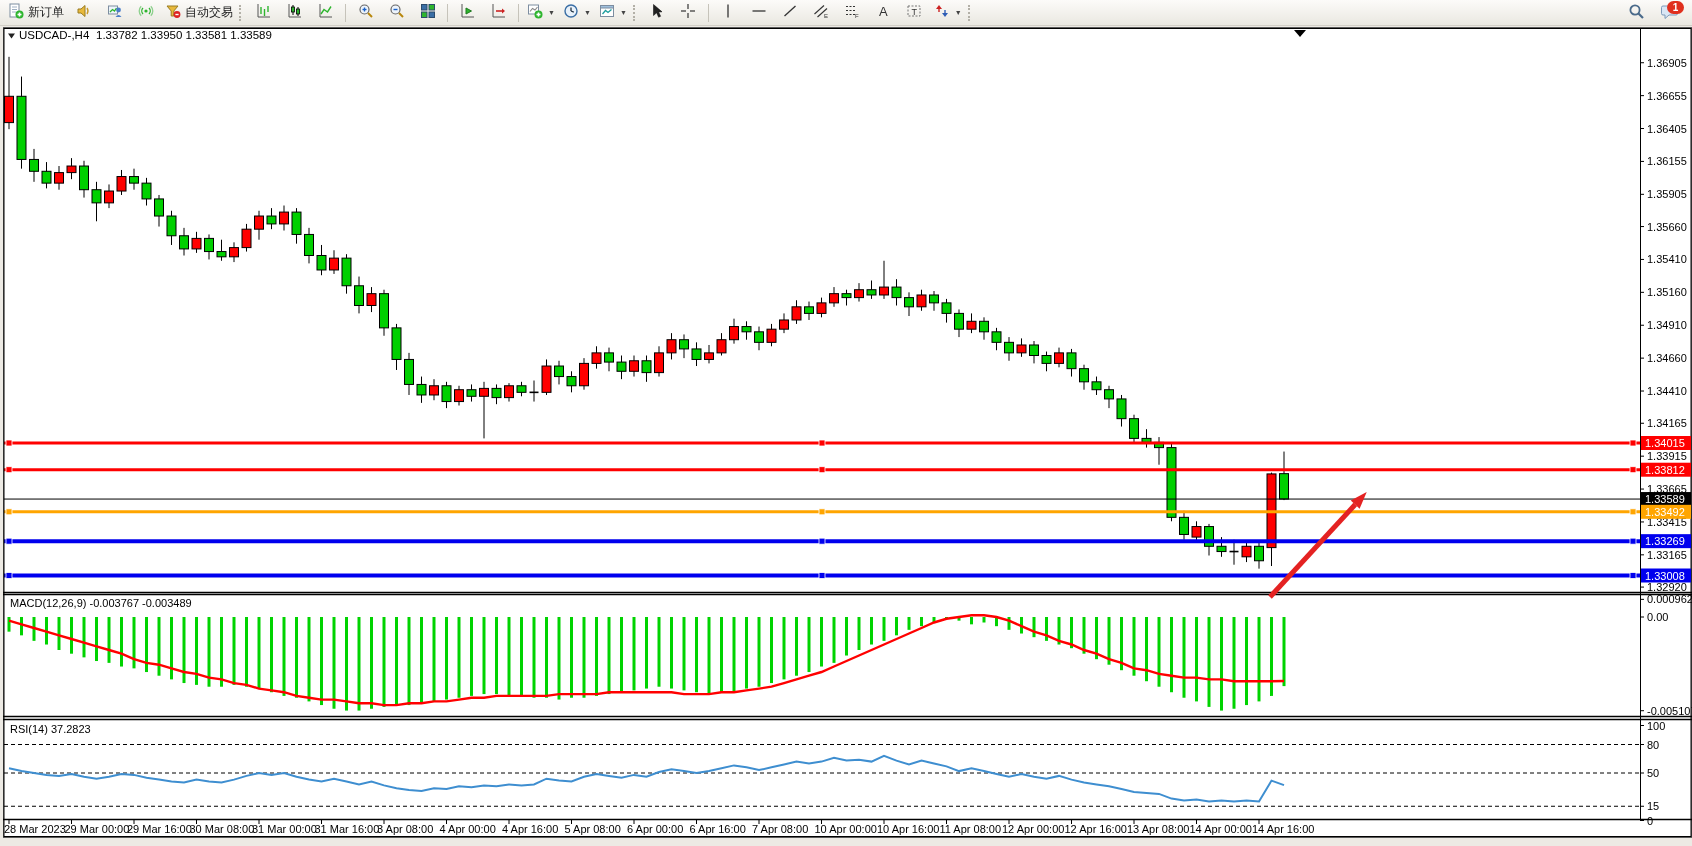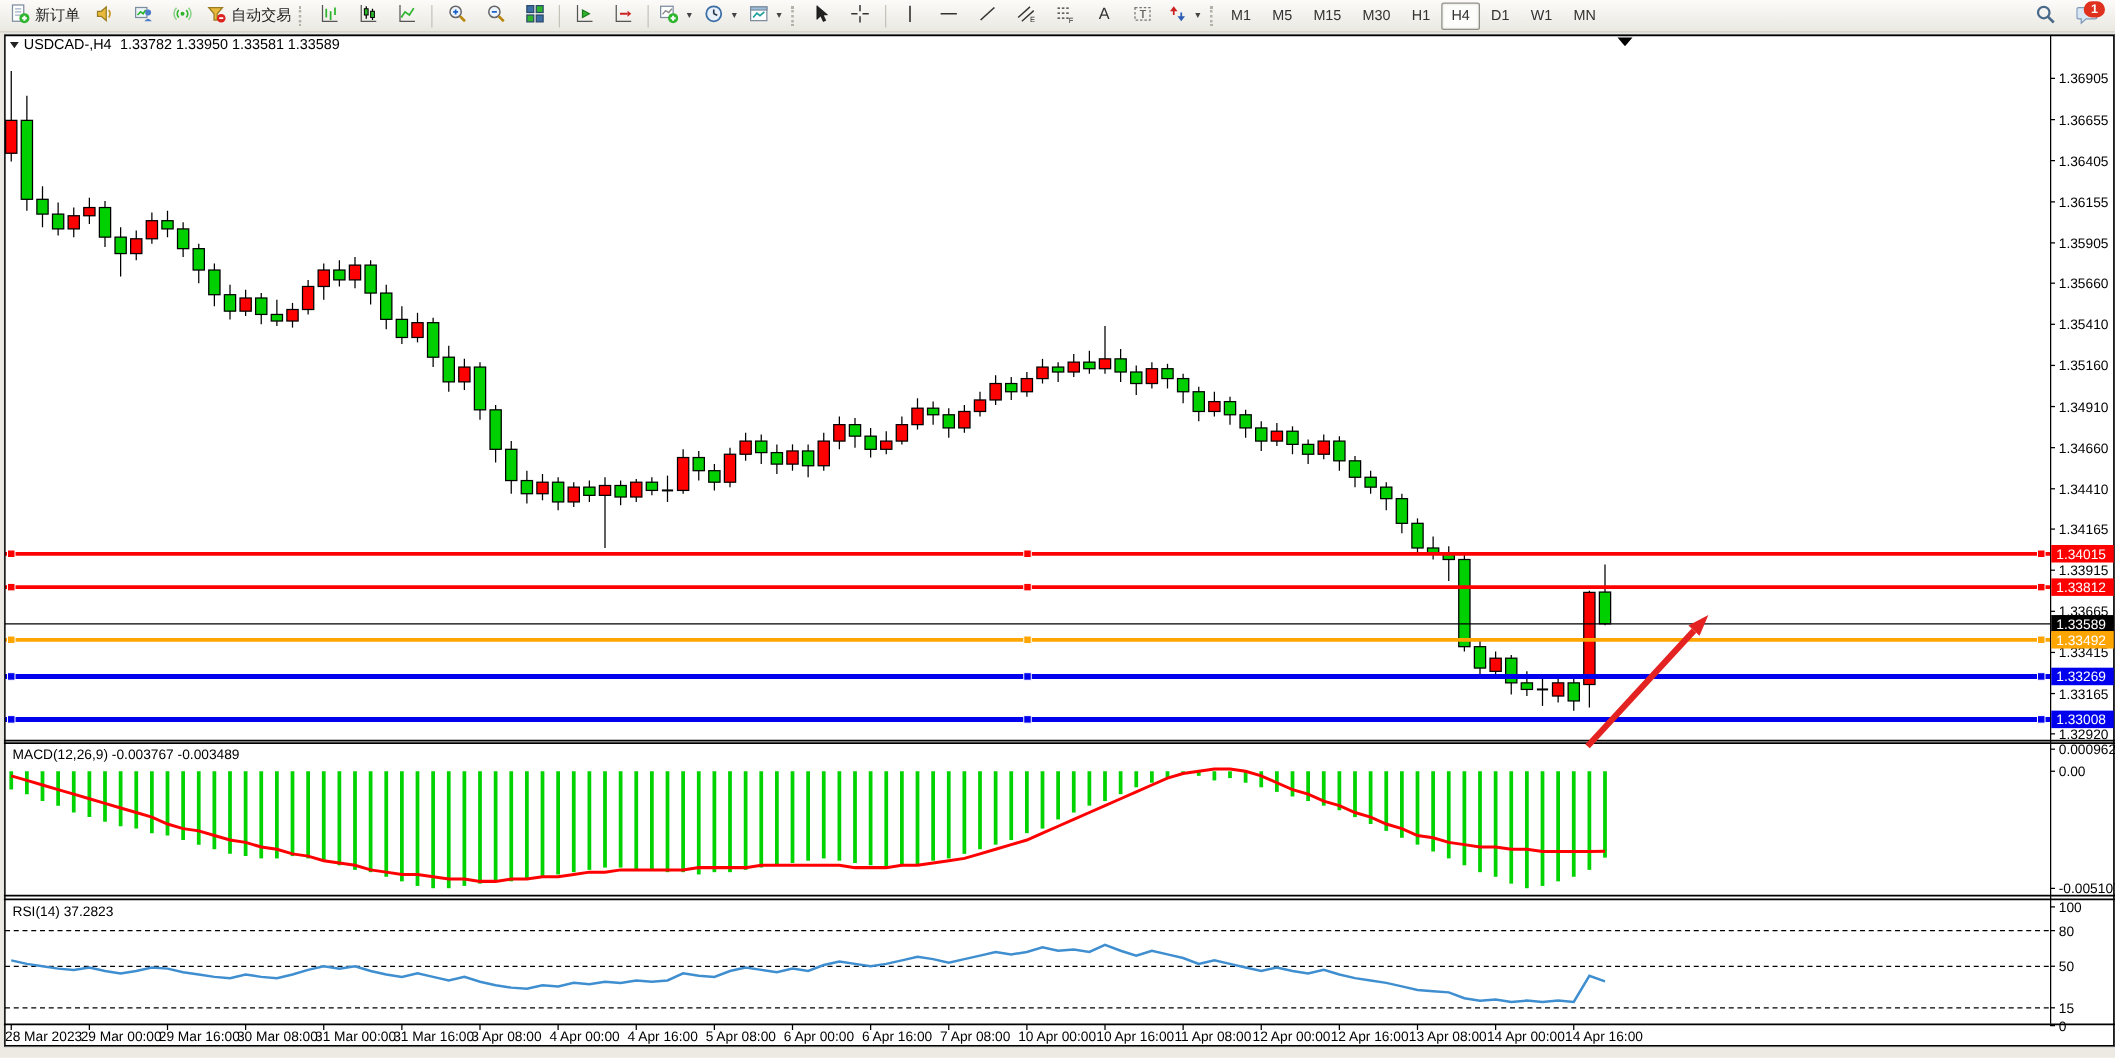--- a/index.html
+++ b/index.html
@@ -298,31 +298,20 @@
           <line x1="5" y1="5" x2="5" y2="9" stroke="#cc2222" stroke-width="1.4"></line>
           <polygon points="11,14 14,10 8,10" fill="#2e5db5"></polygon>
           <line x1="11" y1="11" x2="11" y2="7" stroke="#2e5db5" stroke-width="1.4"></line>
         </svg>
     </span>
     <span class="caret">▼</span>
   </div>
 
   <div class="tb-grip"></div>
 
-  <div class="tf-group" id="tf-group">
-      <div class="tf-btn">M1</div>
-      <div class="tf-btn">M5</div>
-      <div class="tf-btn">M15</div>
-      <div class="tf-btn">M30</div>
-      <div class="tf-btn">H1</div>
-      <div class="tf-btn active">H4</div>
-      <div class="tf-btn">D1</div>
-      <div class="tf-btn">W1</div>
-      <div class="tf-btn">MN</div>
-    </div>
 
   <div class="tb-right">
     <div class="tb-btn">
       <span>
         <svg width="17" height="17" viewBox="0 0 17 17">
             <circle cx="7" cy="7" r="4.6" fill="none" stroke="#4a6a8a" stroke-width="1.8"></circle>
             <line x1="10.5" y1="10.5" x2="15" y2="15" stroke="#4a6a8a" stroke-width="2.2"></line>
           </svg>
       </span>
     </div>

